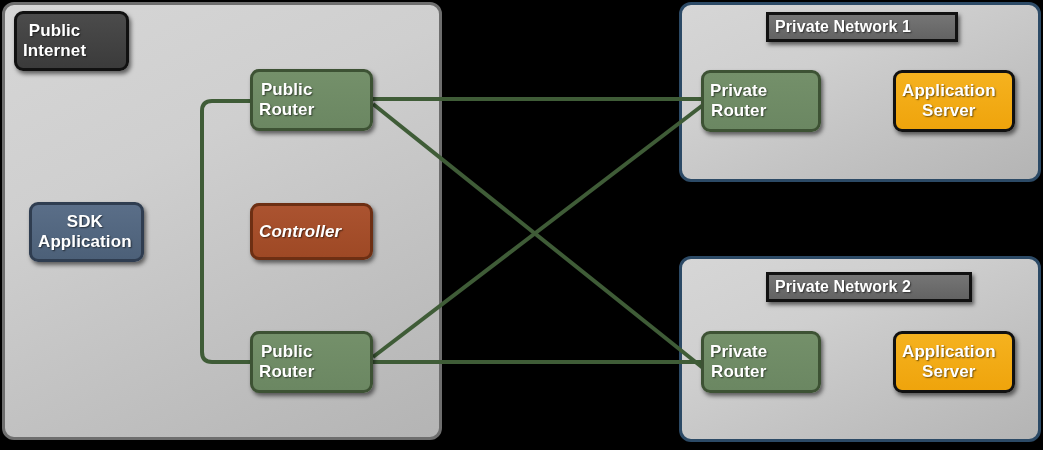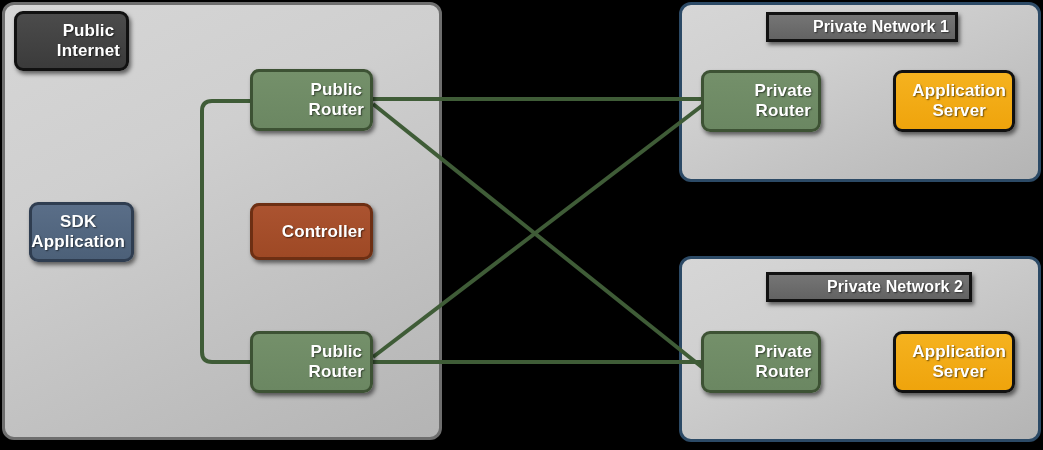--- a/index.html
+++ b/index.html
@@ -40,21 +40,21 @@
   .panel-private-1 { top: 2px;   height: 180px; }
   .panel-private-2 { top: 256px; height: 186px; }
 
   
   .node {
     position: absolute;
     box-sizing: border-box;
     border-radius: 9px;
     display: flex;
     align-items: center;
-    justify-content: flex-end;
+    justify-content: flex-start;
     text-align: center;
     color: #ffffff;
     font-weight: bold;
     font-size: 17px;
     line-height: 1.16;
     letter-spacing: 0.1px;
     text-shadow: 1px 1px 1.5px rgba(0,0,0,0.55);
     box-shadow: 2px 3px 4px rgba(0,0,0,0.55);
     user-select: none;
     z-index: 6;
@@ -79,20 +79,21 @@
   }
   
   .node-green {
     background: linear-gradient(180deg, #74906a 0%, #6b8762 100%);
     border: 3px solid #3d5234;
   }
   
   .node-rust {
     background: linear-gradient(180deg, #ab5330 0%, #9e4925 100%);
     border: 3px solid #6d2f13;
+    font-style: italic;
   }
   
   .node-amber {
     background: linear-gradient(180deg, #f5b21f 0%, #efa40c 100%);
     border: 3px solid #111111;
   }
 
   
   #links {
     position: absolute;
@@ -129,21 +130,21 @@
   </svg>
 
   <div class="panel panel-public">
   </div>
 
   <div class="node node-dark" style="left:14px; top:11px; width:115px; height:60px;">
     <span class="node-label">Public
 Internet</span>
   </div>
 
-  <div class="node node-slate" style="left:29px; top:202px; width:105px; height:60px;">
+  <div class="node node-slate" style="left:29px; top:202px; width:115px; height:60px;">
     <span class="node-label">SDK
 Application</span>
   </div>
 
   <div class="node node-green" style="left:250px; top:69px; width:123px; height:62px;">
     <span class="node-label">Public
 Router</span>
   </div>
 
   <div class="node node-rust" style="left:250px; top:203px; width:123px; height:57px;">

